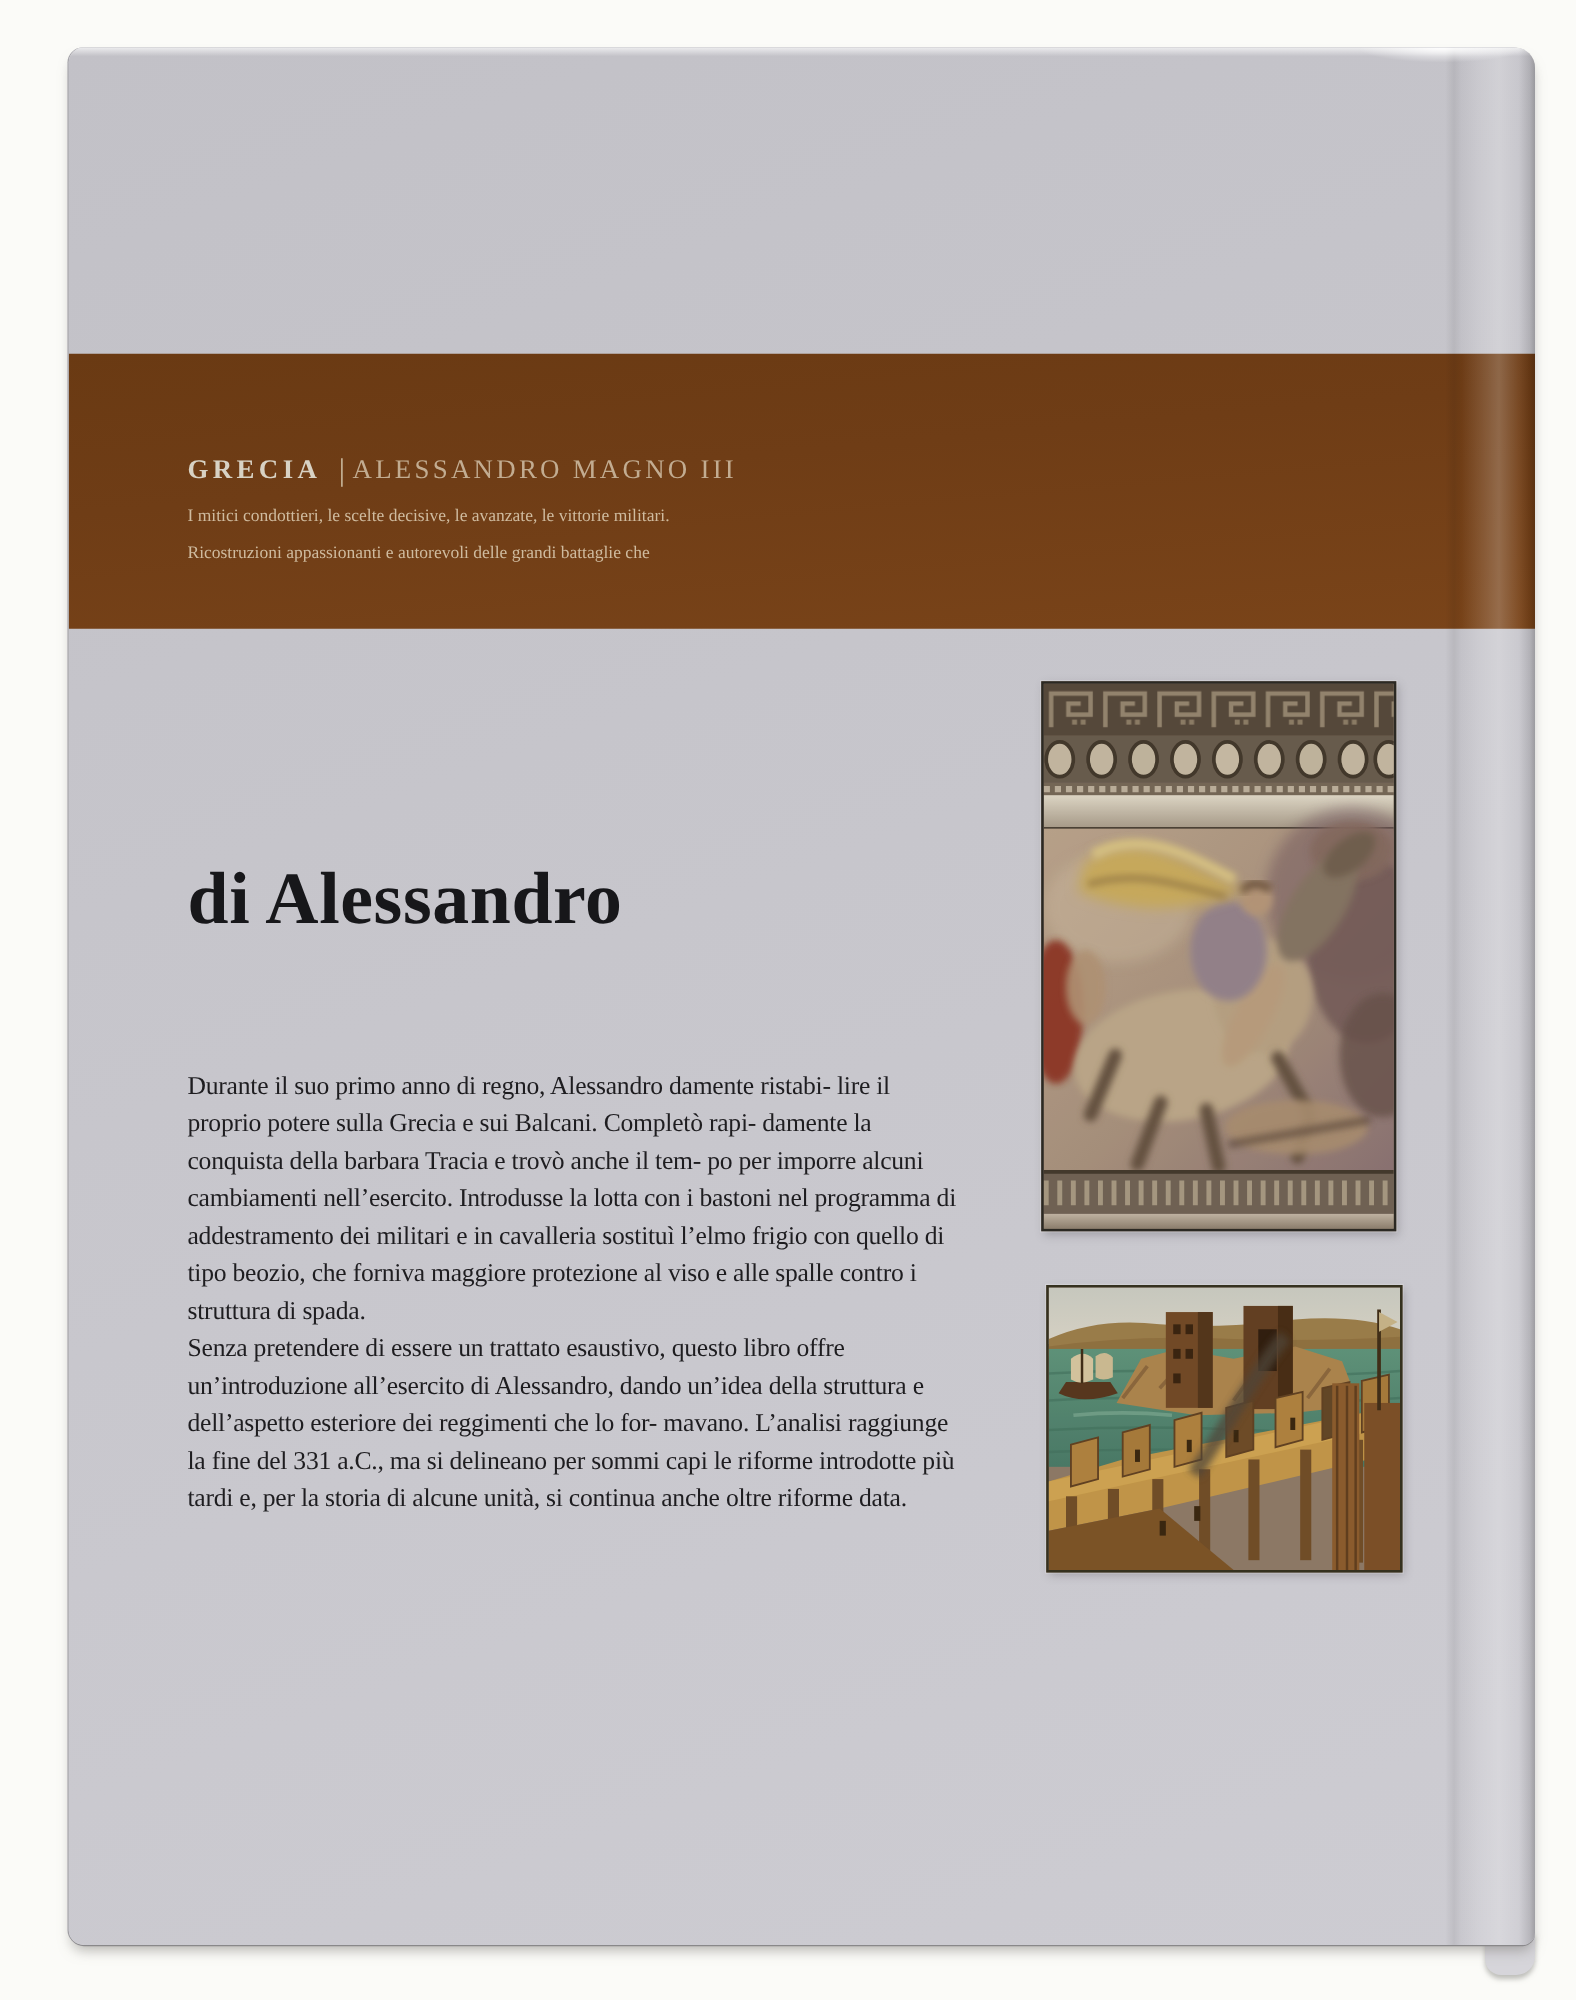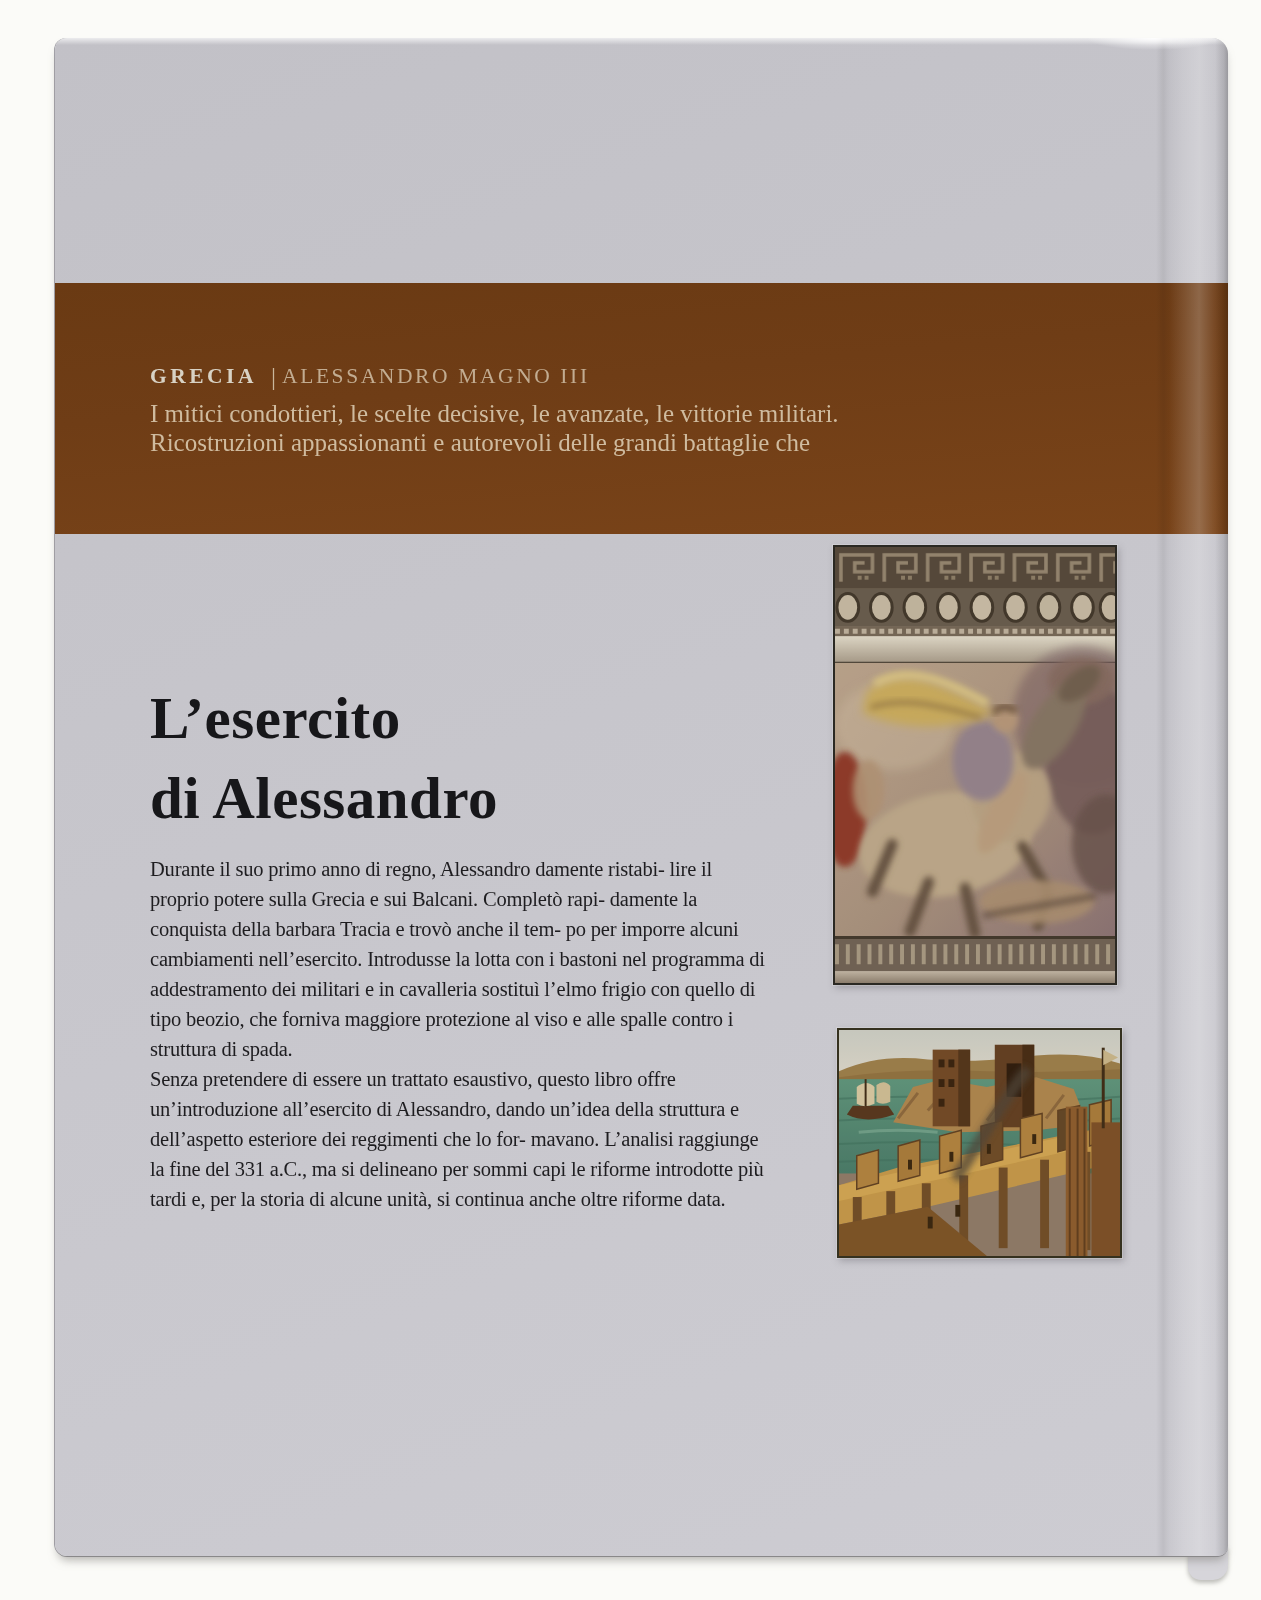--- a/index.html
+++ b/index.html
@@ -27,37 +27,37 @@
     box-shadow:0 7px 10px -3px rgba(120,119,113,.55), -1px 0 0 #a5a4ab, 0 1px 0 #96959c;
     overflow:hidden;
     z-index:2;
   }
   .book::before{ 
     content:"";position:absolute;left:0;top:0;right:0;height:7px;
     background:linear-gradient(#ececee,rgba(236,236,238,0));
   }
   
   .band{
-    position:absolute;left:0;right:0;top:245px;height:251px;
+    position:absolute;left:0;right:0;top:245px;height:220px;
     background:linear-gradient(175deg,#6a3a13 0%, var(--band-color) 40%, #7a4419 100%);
     z-index:3;
   }
   .band-inner{padding:80px 0 0 95px;}
   .band-heading{
     font-size:21.5px;letter-spacing:3.5px;color:var(--category-color);
     font-weight:bold;white-space:nowrap;
   }
   .band-heading .sep{
     font-weight:normal;color:#c9b79c;font-size:25px;
     margin:0 6px 0 14px;vertical-align:-2px;letter-spacing:0;
   }
   .band-heading .series{
     font-weight:normal;color:var(--series-color);letter-spacing:2.6px;
   }
-  .tagline{margin-top:9px;font-size:25px;line-height:28.5px;color:var(--tagline-color);}
+  .tagline{margin-top:9px;font-size:14px;line-height:28.5px;color:var(--tagline-color);}
   .tagline div{white-space:nowrap;}
   
   .spine{
     position:absolute;top:0;bottom:0;right:0;width:72px;z-index:6;pointer-events:none;
     background:linear-gradient(90deg,
       rgba(0,0,0,0) 0%, rgba(0,0,0,.07) 10%, rgba(0,0,0,.02) 18%,
       rgba(255,255,255,.10) 38%, rgba(255,255,255,.22) 60%,
       rgba(255,255,255,.06) 82%, rgba(0,0,0,.10) 94%, rgba(0,0,0,.22) 100%);
   }
   .glare{
@@ -109,21 +109,20 @@
           <span class="cat">GRECIA</span><span class="sep">|</span><span class="series">ALESSANDRO MAGNO III</span>
         </div>
         <div class="tagline">
           <div>I mitici condottieri, le scelte decisive, le avanzate, le vittorie militari.</div>
           <div>Ricostruzioni appassionanti e autorevoli delle grandi battaglie che</div>
         </div>
       </div>
     </div>
 
     <h1 class="title">
-      <span class="tl">L’esercito</span>
       <span class="tl">di Alessandro</span>
     </h1>
 
     <div class="blurb">
       <p class="para">
         <span class="line">Durante il suo primo anno di regno, Alessandro damente ristabi-</span>
         <span class="line">lire il proprio potere sulla Grecia e sui Balcani. Completò rapi-</span>
         <span class="line">damente la conquista della barbara Tracia e trovò anche il tem-</span>
         <span class="line">po per imporre alcuni cambiamenti nell’esercito. Introdusse la</span>
         <span class="line">lotta con i bastoni nel programma di addestramento dei militari</span>

